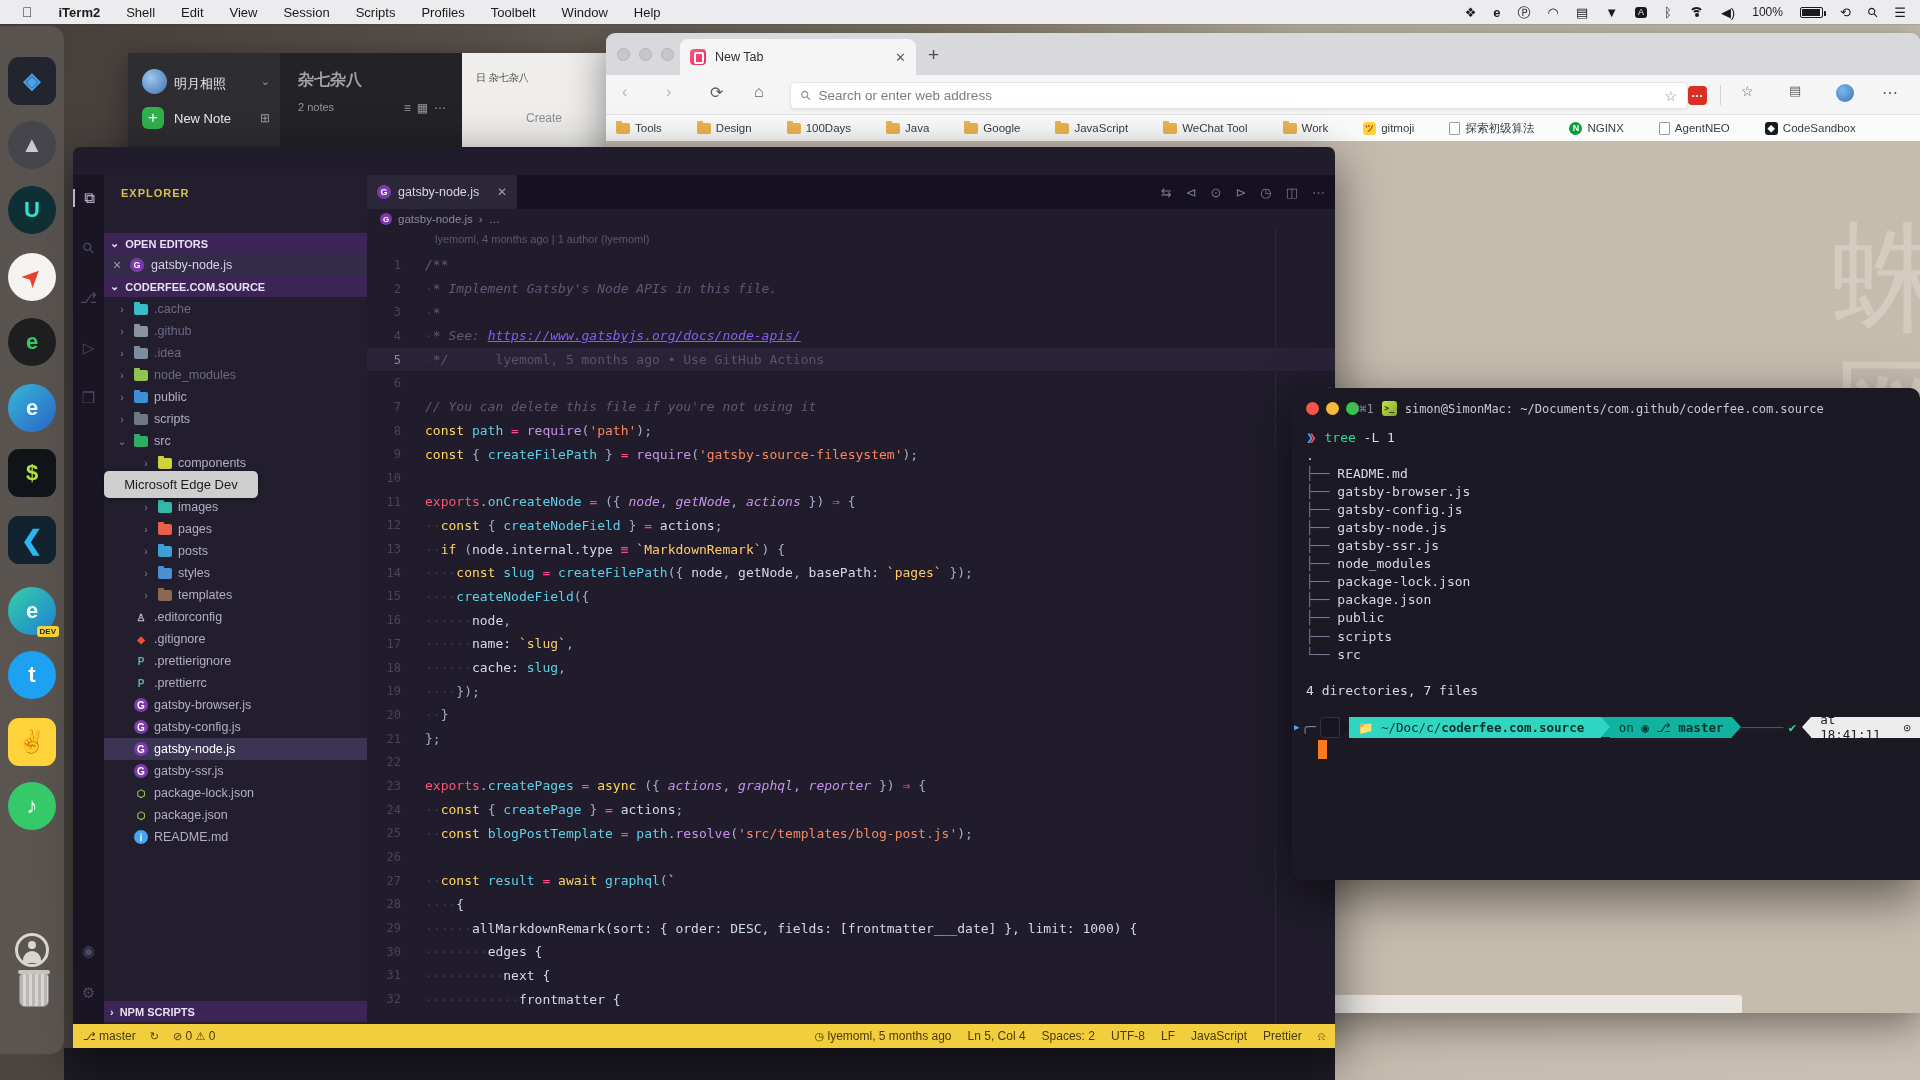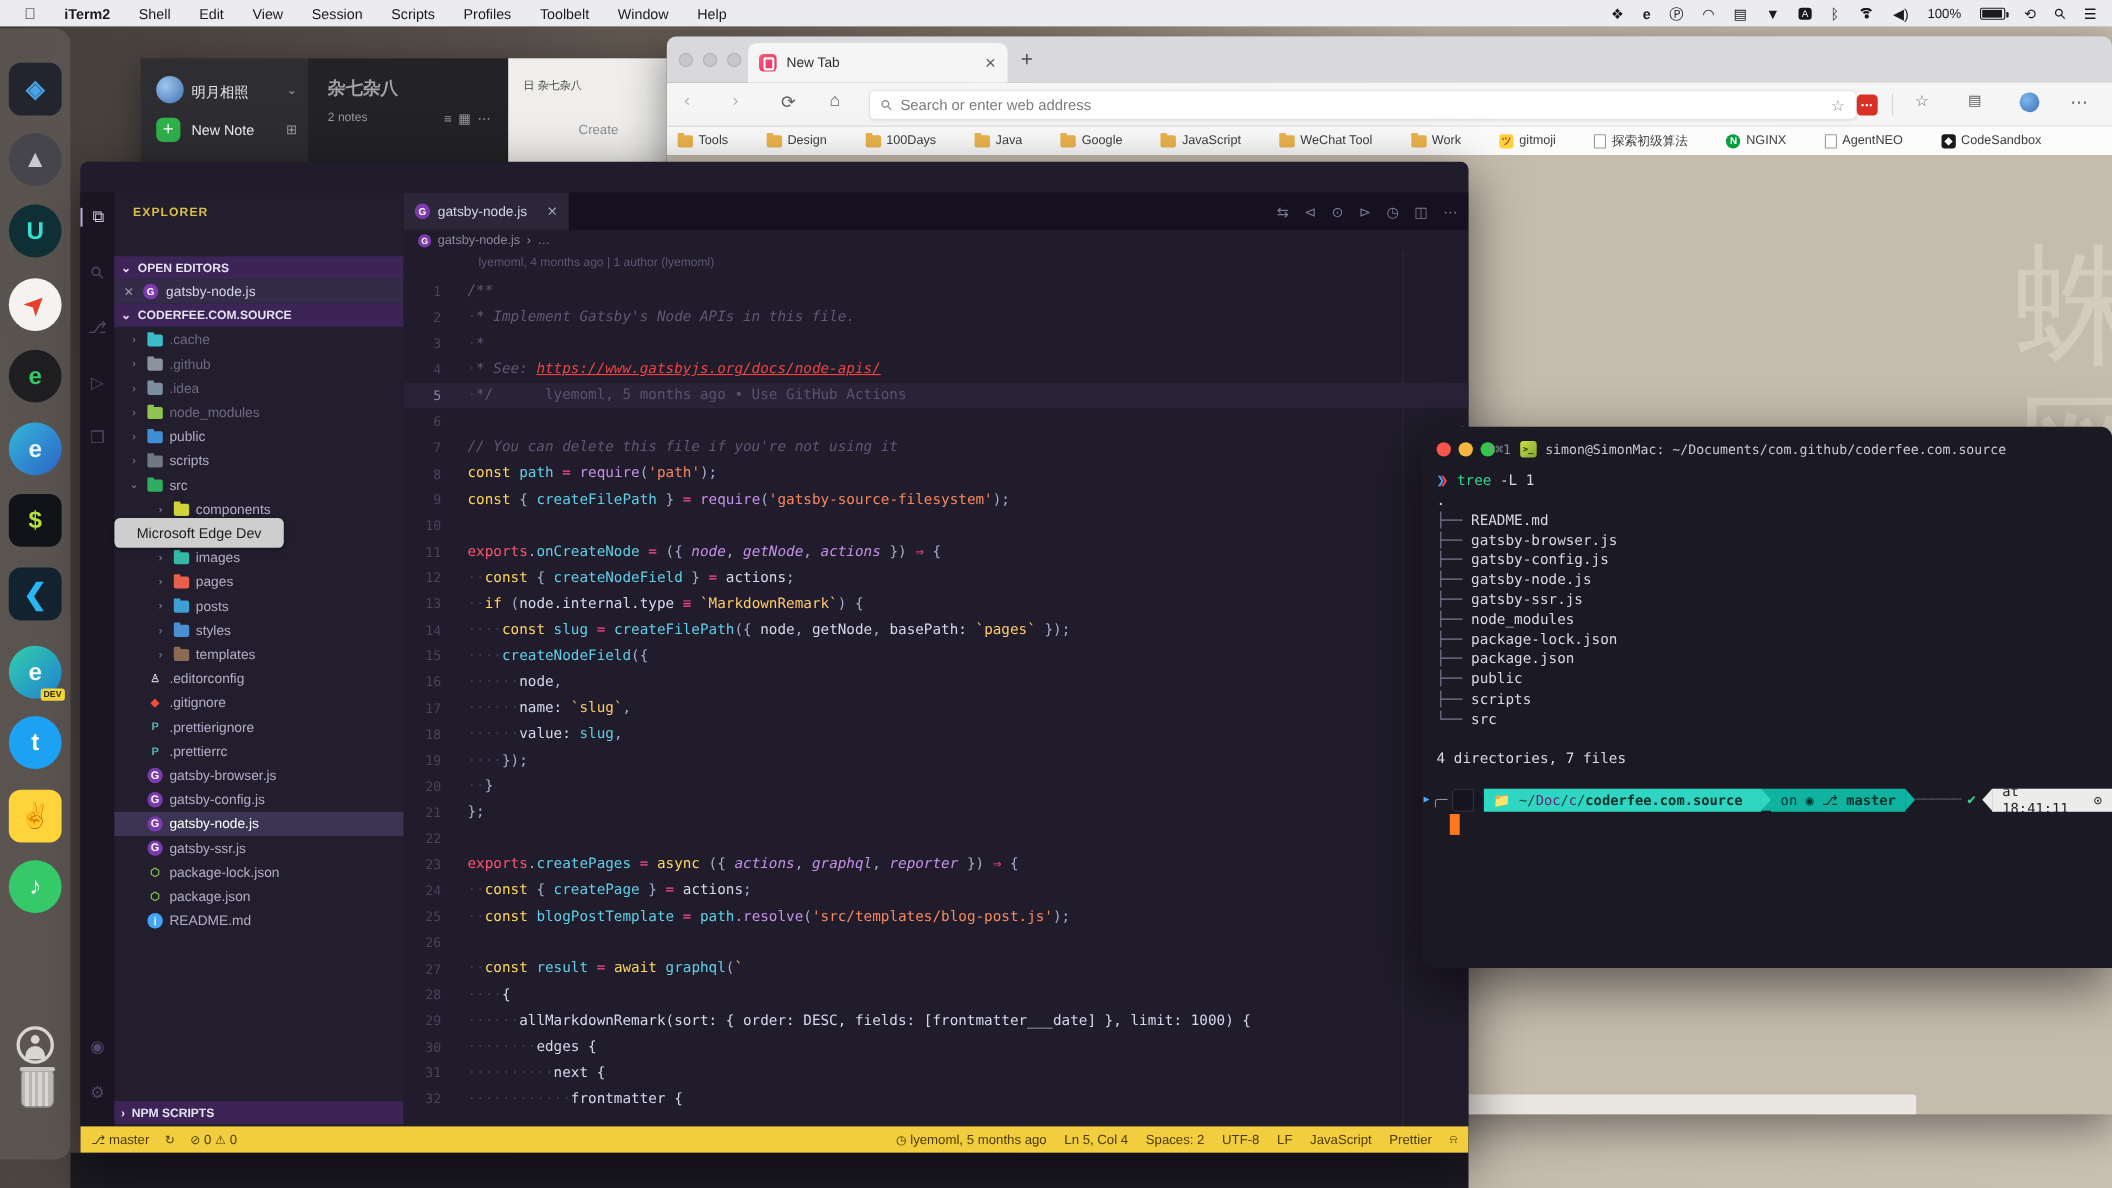--- a/index.html
+++ b/index.html
@@ -112,21 +112,21 @@
   #breadcrumb { position:absolute; left:294px; top:62px; right:0; height:20px; background:#201c2b; display:flex; align-items:center; gap:6px; padding-left:13px; color:#8d88a0; font-size:11.5px; }
   #code-area { position:absolute; left:294px; top:82px; right:0; bottom:24px; background:#201c2b; font-family:"DejaVu Sans Mono", monospace; font-size:13px; }
   .ruler { position:absolute; top:0; bottom:0; width:1px; background:#2c2838; }
   #codelens { position:absolute; left:68px; top:4px; color:#5d5775; font-size:11px; font-family:"Liberation Sans",sans-serif; }
   #code-lines { position:absolute; left:0; top:24px; right:0; }
   .cl { height:23.7px; display:flex; align-items:center; white-space:pre; }
   .cl.hl { background:#2a2237; }
   .cl .ln { width:58px; text-align:right; padding-right:24px; color:#49435f; flex:none; font-size:12px; }
   .cl.hl .ln { color:#8d86a6; }
   .cm { color:#5f5876; font-style:italic; }
-  .cml { color:#ef4444; font-style:italic; text-decoration:underline; }
+  .cml { color:#8b5cf6; font-style:italic; text-decoration:underline; }
   .bl { color:#5a536e; }
   .kw { color:#ffd75f; }
   .vr { color:#5ed1e8; }
   .eq { color:#ff4a8d; }
   .fn { color:#c792ea; }
   .st { color:#f78860; }
   .tp { color:#ffcb6b; }
   .pr { color:#c792ea; font-style:italic; }
   .ex { color:#ff5370; }
   .pn { color:#a6accd; }
@@ -151,21 +151,21 @@
   .tgr { color:#37d78f; }
   
   #prompt { position:absolute; left:2px; top:328px; height:22px; display:flex; align-items:center; }
   #prompt .mark { color:#4aa8ff; font-size:9px; margin-right:2px; }
   #prompt .frame { color:#8f8f9e; font-size:12px; margin-right:4px; }
   .pseg { height:21px; display:flex; align-items:center; padding:0 9px; font-size:12.5px; }
   .pseg.apple { background:#17151f; color:#fff; border-radius:4px 0 0 4px; border:1px solid #33313e; }
   .arr { width:0; height:0; border-top:10.5px solid transparent; border-bottom:10.5px solid transparent; }
   .a1 { border-left:9px solid #17151f; }
   .seg-cyan { background:#2fd6c2; color:#06453c; }
-  .seg-cyan .lite { color:#701a75; }
+  .seg-cyan .lite { color:#0f172a; }
   .seg-cyan b { color:#032f29; }
   .a2 { border-left:9px solid #2fd6c2; background:#0fb3a0; }
   .seg-teal { background:#0fb3a0; color:#05332c; }
   .a3 { border-left:9px solid #0fb3a0; }
   .pline { color:#55525f; letter-spacing:-1px; }
   .chk { color:#37d78f; margin:0 6px; }
   .arrL { width:0; height:0; border-top:10.5px solid transparent; border-bottom:10.5px solid transparent; border-right:9px solid #ececec; }
   .seg-time { background:#ececec; color:#1c1c22; }
   #cursor { position:absolute; left:26px; top:352px; width:9px; height:19px; background:#ff7a1e; }
   
@@ -563,21 +563,21 @@
         <div class="cl"><span class="ln">8</span><span class="kw">const</span><span class="tx"> </span><span class="vr">path</span><span class="tx"> </span><span class="eq">=</span><span class="tx"> </span><span class="fn">require</span><span class="pn">(</span><span class="st">'path'</span><span class="pn">);</span></div>
         <div class="cl"><span class="ln">9</span><span class="kw">const</span><span class="tx"> </span><span class="pn">{ </span><span class="vr">createFilePath</span><span class="pn"> }</span><span class="tx"> </span><span class="eq">=</span><span class="tx"> </span><span class="fn">require</span><span class="pn">(</span><span class="st">'gatsby-source-filesystem'</span><span class="pn">);</span></div>
         <div class="cl"><span class="ln">10</span></div>
         <div class="cl"><span class="ln">11</span><span class="ex">exports</span><span class="pn">.</span><span class="vr">onCreateNode</span><span class="tx"> </span><span class="eq">=</span><span class="tx"> </span><span class="pn">({ </span><span class="pr">node</span><span class="pn">, </span><span class="pr">getNode</span><span class="pn">, </span><span class="pr">actions</span><span class="pn"> })</span><span class="tx"> </span><span class="eq">⇒</span><span class="tx"> </span><span class="pn">{</span></div>
         <div class="cl"><span class="ln">12</span><span class="ws">··</span><span class="kw">const</span><span class="tx"> </span><span class="pn">{ </span><span class="vr">createNodeField</span><span class="pn"> }</span><span class="tx"> </span><span class="eq">=</span><span class="tx"> </span><span class="tx">actions</span><span class="pn">;</span></div>
         <div class="cl"><span class="ln">13</span><span class="ws">··</span><span class="kw">if</span><span class="tx"> </span><span class="pn">(</span><span class="tx">node.internal.type</span><span class="tx"> </span><span class="eq">≡</span><span class="tx"> </span><span class="tp">`MarkdownRemark`</span><span class="pn">)</span><span class="tx"> </span><span class="pn">{</span></div>
         <div class="cl"><span class="ln">14</span><span class="ws">····</span><span class="kw">const</span><span class="tx"> </span><span class="vr">slug</span><span class="tx"> </span><span class="eq">=</span><span class="tx"> </span><span class="vr">createFilePath</span><span class="pn">({ </span><span class="tx">node</span><span class="pn">, </span><span class="tx">getNode</span><span class="pn">, </span><span class="tx">basePath:</span><span class="tx"> </span><span class="tp">`pages`</span><span class="pn"> });</span></div>
         <div class="cl"><span class="ln">15</span><span class="ws">····</span><span class="vr">createNodeField</span><span class="pn">({</span></div>
         <div class="cl"><span class="ln">16</span><span class="ws">······</span><span class="tx">node</span><span class="pn">,</span></div>
         <div class="cl"><span class="ln">17</span><span class="ws">······</span><span class="tx">name:</span><span class="tx"> </span><span class="tp">`slug`</span><span class="pn">,</span></div>
-        <div class="cl"><span class="ln">18</span><span class="ws">······</span><span class="tx">value:</span><span class="tx"> </span><span class="vr">slug</span><span class="pn">,</span></div>
+        <div class="cl"><span class="ln">18</span><span class="ws">······</span><span class="tx">cache:</span><span class="tx"> </span><span class="vr">slug</span><span class="pn">,</span></div>
         <div class="cl"><span class="ln">19</span><span class="ws">····</span><span class="pn">});</span></div>
         <div class="cl"><span class="ln">20</span><span class="ws">··</span><span class="pn">}</span></div>
         <div class="cl"><span class="ln">21</span><span class="pn">};</span></div>
         <div class="cl"><span class="ln">22</span></div>
         <div class="cl"><span class="ln">23</span><span class="ex">exports</span><span class="pn">.</span><span class="vr">createPages</span><span class="tx"> </span><span class="eq">=</span><span class="tx"> </span><span class="kw">async</span><span class="tx"> </span><span class="pn">({ </span><span class="pr">actions</span><span class="pn">, </span><span class="pr">graphql</span><span class="pn">, </span><span class="pr">reporter</span><span class="pn"> })</span><span class="tx"> </span><span class="eq">⇒</span><span class="tx"> </span><span class="pn">{</span></div>
         <div class="cl"><span class="ln">24</span><span class="ws">··</span><span class="kw">const</span><span class="tx"> </span><span class="pn">{ </span><span class="vr">createPage</span><span class="pn"> }</span><span class="tx"> </span><span class="eq">=</span><span class="tx"> </span><span class="tx">actions</span><span class="pn">;</span></div>
         <div class="cl"><span class="ln">25</span><span class="ws">··</span><span class="kw">const</span><span class="tx"> </span><span class="vr">blogPostTemplate</span><span class="tx"> </span><span class="eq">=</span><span class="tx"> </span><span class="vr">path</span><span class="pn">.</span><span class="fn">resolve</span><span class="pn">(</span><span class="st">'src/templates/blog-post.js'</span><span class="pn">);</span></div>
         <div class="cl"><span class="ln">26</span></div>
         <div class="cl"><span class="ln">27</span><span class="ws">··</span><span class="kw">const</span><span class="tx"> </span><span class="vr">result</span><span class="tx"> </span><span class="eq">=</span><span class="tx"> </span><span class="kw">await</span><span class="tx"> </span><span class="vr">graphql</span><span class="pn">(</span><span class="tp">`</span></div>
         <div class="cl"><span class="ln">28</span><span class="ws">····</span><span class="tx">{</span></div>

